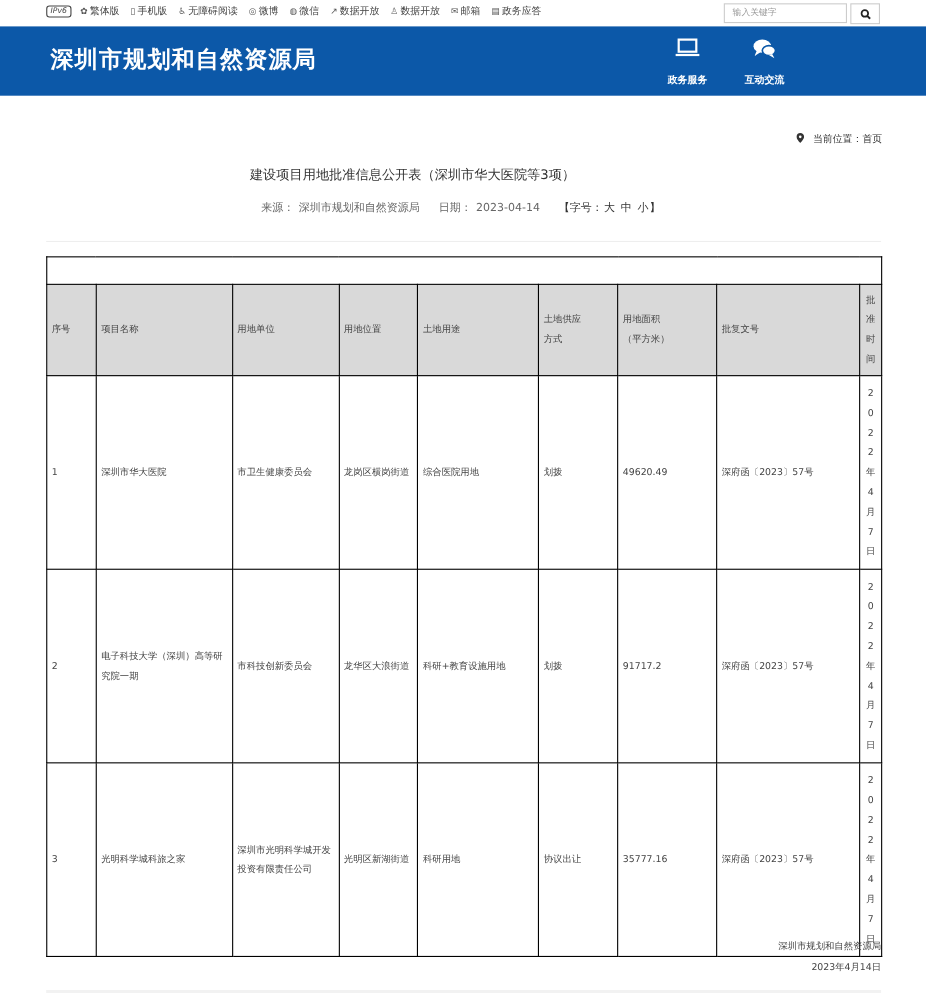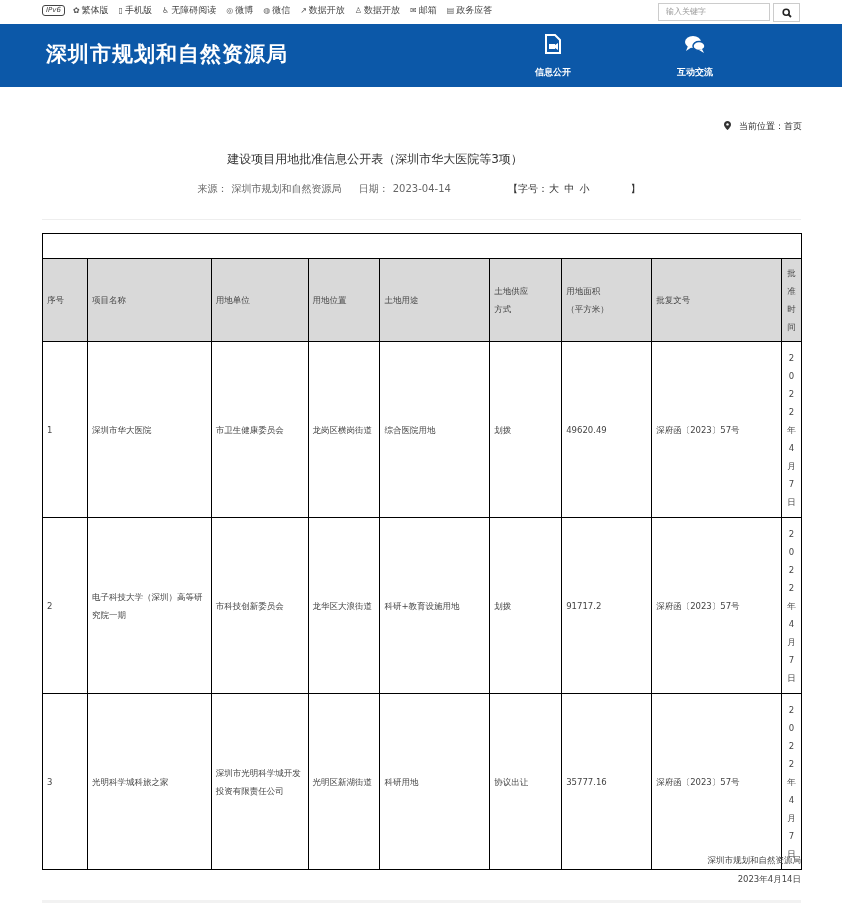--- a/index.html
+++ b/index.html
@@ -14,21 +14,21 @@
   .header { position: absolute; left: 0; top: 24px; width: 842px; height: 63px; background: #0c58a8; }
   .logo { position: absolute; left: 46px; top: 16px; font-family: "DejaVu Serif", "Liberation Serif", serif; font-weight: bold; font-size: 21px; color: #fff; letter-spacing: 1px; }
   .nav { position: absolute; top: 0; width: 64px; height: 63px; text-align: center; color: #fff; }
   .nav .ico { position: absolute; left: 0; right: 0; top: 10px; height: 20px; display: flex; justify-content: center; }
   .nav .lbl { position: absolute; left: 0; right: 0; top: 42px; font-size: 9px; font-weight: bold; }
   .breadcrumb { position: absolute; right: 40px; top: 120px; font-size: 9px; color: #333; display: flex; align-items: center; font-family: Liberation Mono, monospace; }
   .breadcrumb .pin { margin-right: 8px; font-size: 9px; }
   .title { position: absolute; left: 0; width: 750px; top: 151px; text-align: center; font-size: 12px; color: #333; }
   .meta { position: absolute; left: 0; width: 842px; top: 182px; text-align: center; font-size: 10px; color: #666; }
   .meta span { margin-right: 4px; }
-  .meta .size { color: #333; margin-left: 40px; }
+  .meta .size { color: #333; }
   .meta .fs { color: #333; margin: 0 1px; font-size: 10px; cursor: pointer; }
   .divider { position: absolute; left: 42px; top: 219px; width: 759px; height: 1px; background: #eee; }
   table { position: absolute; left: 42px; top: 233px; width: 760px; border-collapse: collapse; font-size: 8.5px; color: #444; }
   td { border: 1px solid #000; vertical-align: middle; padding: 12px 4px; line-height: 18px; }
   tr.blank td { height: 8px; line-height: 6px; }
   tr.head td { background: #d9d9d9; height: 83px; }
   tr.row td { height: 176px; }
   td.vert { padding: 0; text-align: center; width: 19px; }
   .vchar { display: block; line-height: 18px; }
   .foot1 { position: absolute; right: 41px; top: 855px; font-size: 8.5px; color: #444; }
@@ -83,29 +83,28 @@
     <svg width="10" height="10" viewBox="0 0 10 10">
         <circle cx="4.2" cy="4.2" r="3" fill="none" stroke="#222" stroke-width="1.6"></circle>
         <line x1="6.4" y1="6.4" x2="9" y2="9" stroke="#222" stroke-width="1.8"></line>
       </svg>
   </div>
 </div>
 
 <div class="header">
   <div class="logo">深圳市规划和自然资源局</div>
 
-  <div class="nav" style="left:521px;">
+  <div class="nav" style="left:593px;">
     <div class="ico">
-        <svg width="16" height="20" viewBox="0 0 16 20">
-          <path d="M1 1h9l5 5v13H1z" fill="none" stroke="#fff" stroke-width="2"></path>
-          <rect x="4" y="10" width="6" height="5" fill="#fff"></rect>
-          <path d="M10 11l3-2v7l-3-2z" fill="#fff"></path>
+        <svg width="22" height="18" viewBox="0 0 22 18">
+          <rect x="3" y="2" width="16" height="11" fill="none" stroke="#fff" stroke-width="2"></rect>
+          <rect x="0" y="15" width="22" height="2" fill="#fff"></rect>
         </svg>
       </div>
-    <div class="lbl">信息公开</div>
+    <div class="lbl">政务服务</div>
   </div>
   <div class="nav" style="left:663px;">
     <div class="ico">
         <svg width="22" height="20" viewBox="0 0 22 20">
           <ellipse cx="9" cy="8" rx="8" ry="6" fill="#fff"></ellipse>
           <path d="M4 12l-2 5 6-4z" fill="#fff"></path>
           <ellipse cx="15" cy="12" rx="6" ry="4.5" fill="#fff" stroke="#0c58a8" stroke-width="1.5"></ellipse>
           <path d="M18 15l2 4-5-3z" fill="#fff"></path>
         </svg>
       </div>

